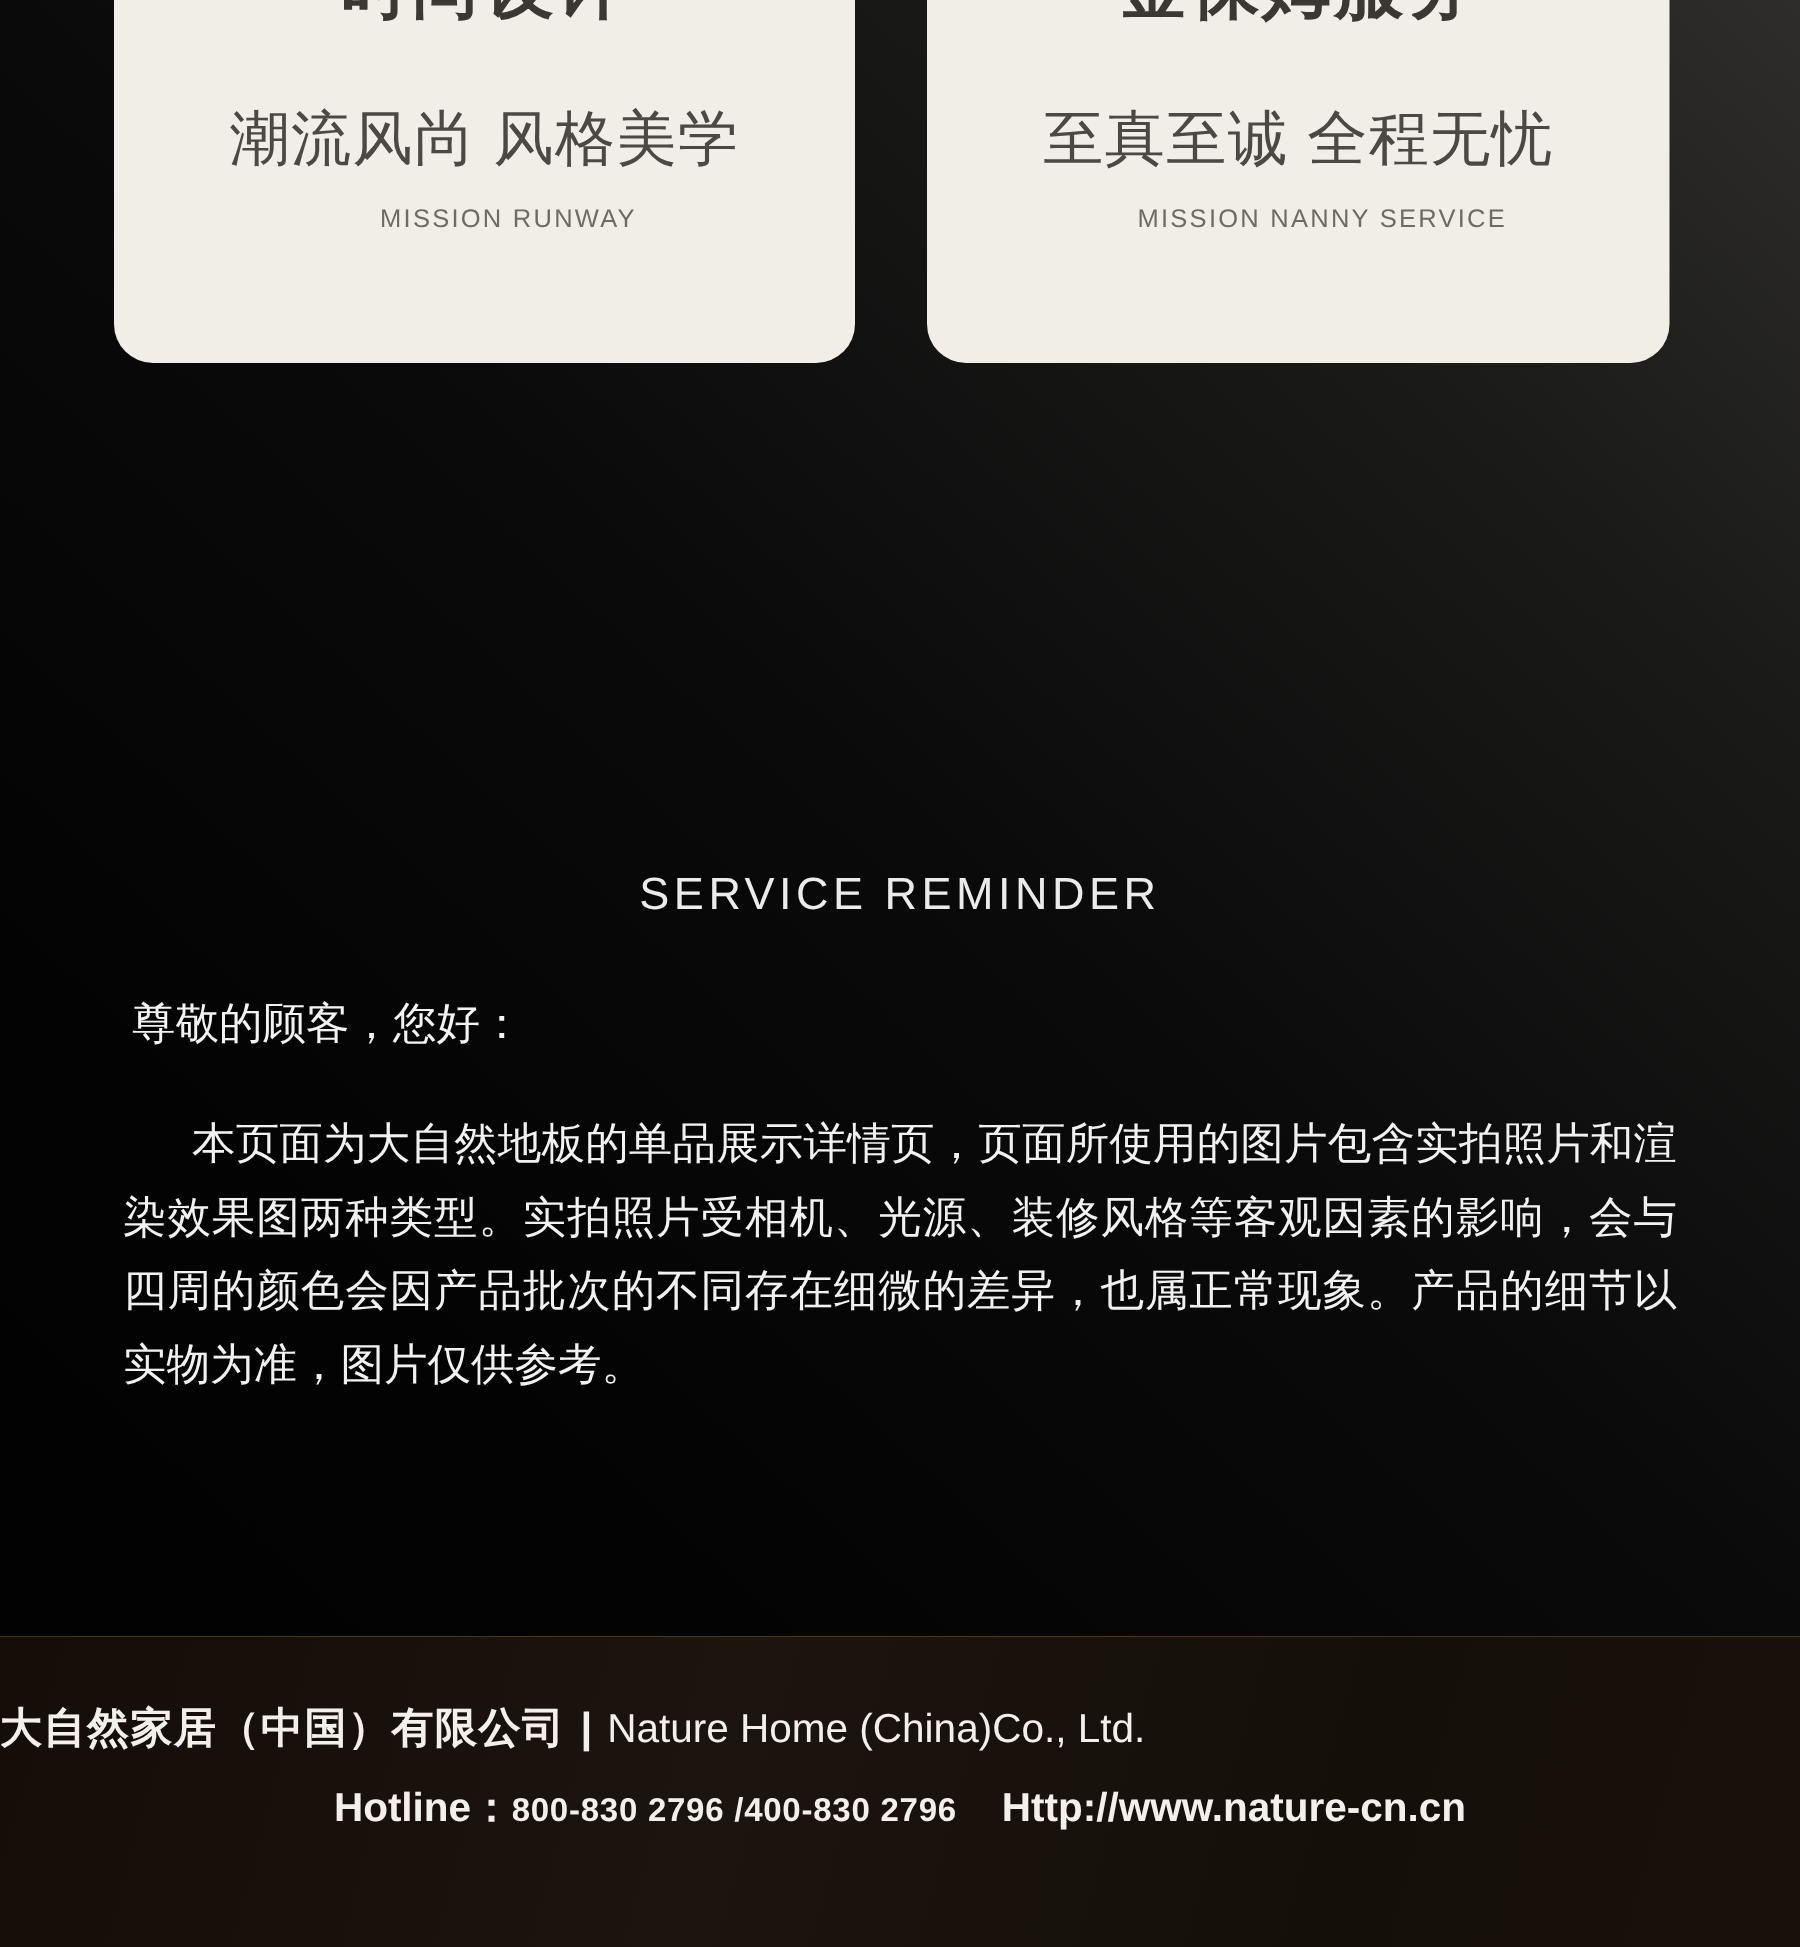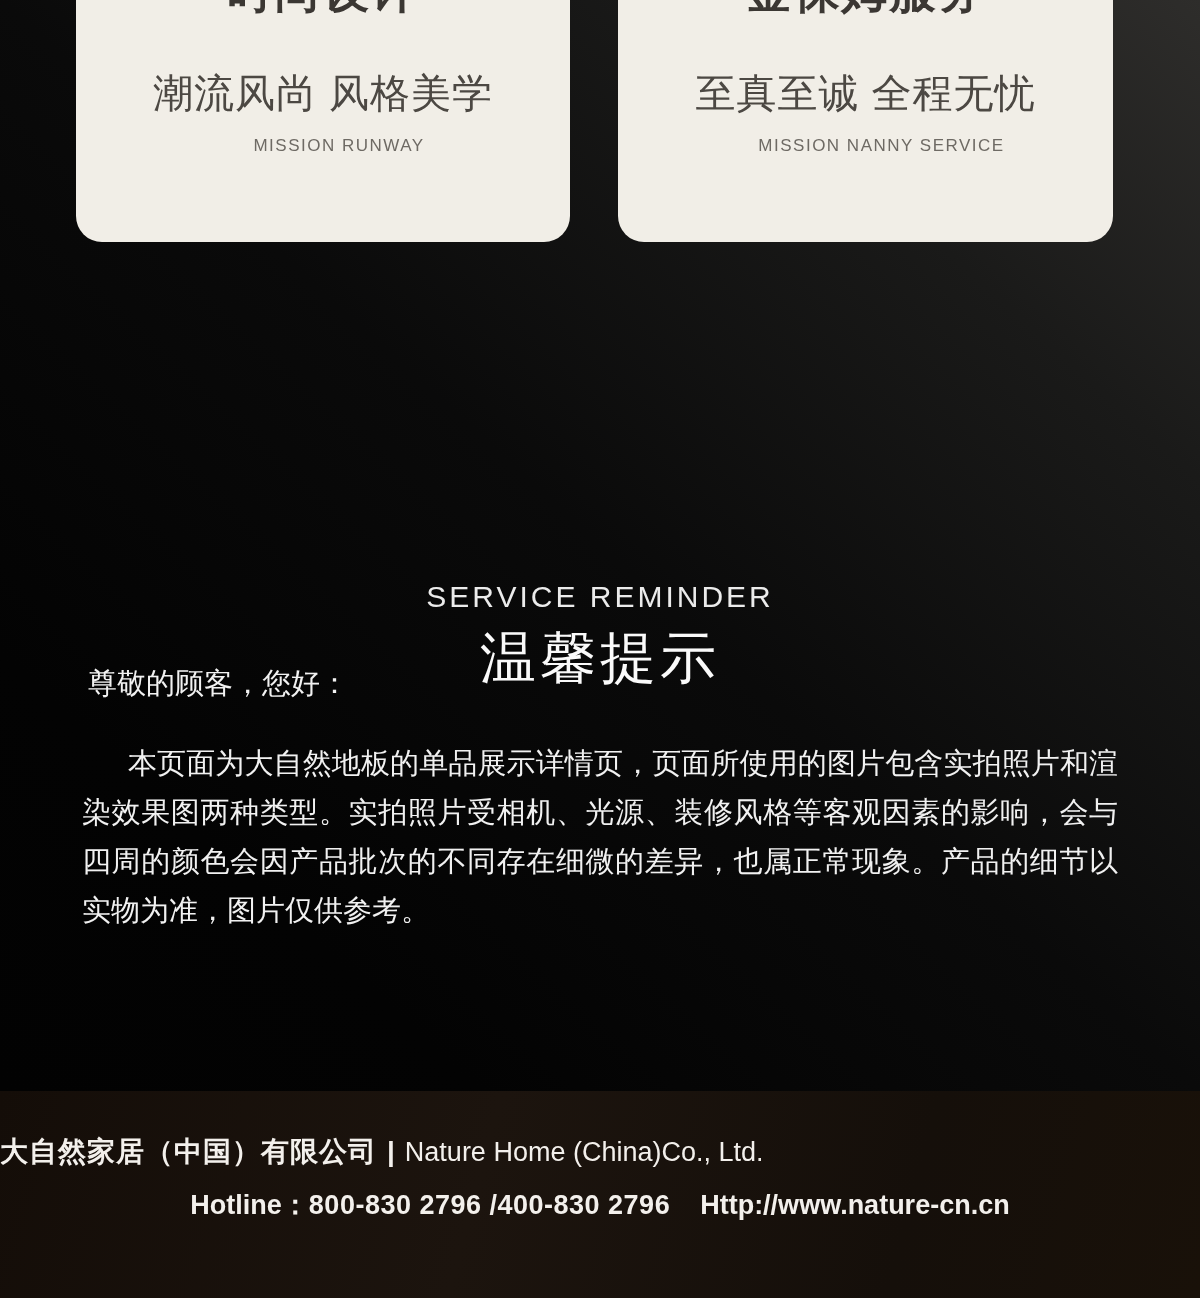--- a/index.html
+++ b/index.html
@@ -76,21 +76,21 @@
     text-align:left;line-height:34px;color:#f3f0ec;
   }
   .footer-line1 .cn{font-size:28px;font-weight:bold;letter-spacing:1px;}
   .footer-line1 .divider{font-size:28px;font-weight:bold;padding:0 10px;}
   .footer-line1 .en{font-size:27px;font-weight:500;}
   .footer-line2{
     position:absolute;top:97px;left:0;width:1200px;
     text-align:center;line-height:34px;color:#f3f0ec;
   }
   .footer-line2 .hotline-label{font-size:27px;font-weight:bold;}
-  .footer-line2 .hotline-numbers{font-size:27px;font-weight:600;letter-spacing:0.5px;}
+  .footer-line2 .hotline-numbers{font-size:22px;font-weight:600;letter-spacing:0.5px;}
   .footer-line2 .gap{display:inline-block;width:30px;}
   .footer-line2 .website{font-size:27px;font-weight:600;}
 </style>
 </head>
 <body>
 
 <div class="page">
 
   <div class="main">
 
@@ -100,21 +100,20 @@
       <div class="card-caption">MISSION RUNWAY</div>
     </div>
 
     <div class="card card-right">
       <div class="card-title">金保姆服务</div>
       <div class="card-subtitle">至真至诚 全程无忧</div>
       <div class="card-caption">MISSION NANNY SERVICE</div>
     </div>
 
     <div class="kindly-en">SERVICE REMINDER</div>
-    <div class="kindly-cn">温馨提示</div>
     <div class="greeting">尊敬的顾客，您好：</div>
 
     <div class="para">
       <div class="para-line first">本页面为大自然地板的单品展示详情页，页面所使用的图片包含实拍照片和渲</div>
       <div class="para-line">染效果图两种类型。实拍照片受相机、光源、装修风格等客观因素的影响，会与</div>
       <div class="para-line">四周的颜色会因产品批次的不同存在细微的差异，也属正常现象。产品的细节以</div>
       <div class="para-line last">实物为准，图片仅供参考。</div>
     </div>
   </div>
 

